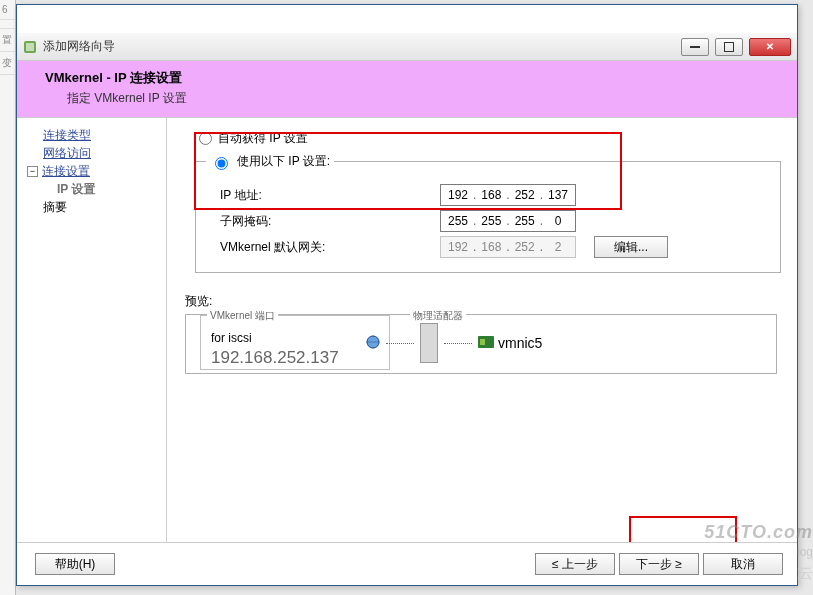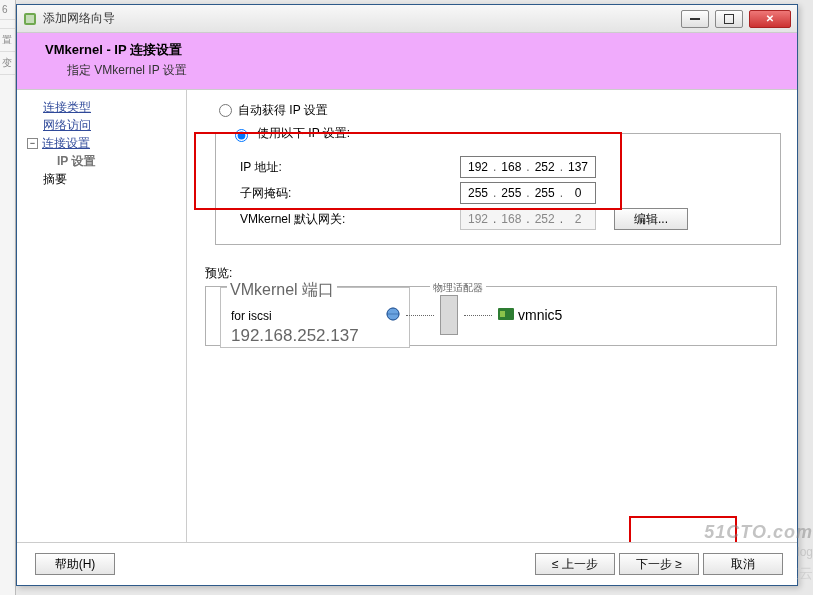--- a/index.html
+++ b/index.html
@@ -34,20 +34,21 @@
     box-shadow: 2px 2px 6px rgba(0,0,0,.2);
   }
   .titlebar {
     height: 28px;
     background: linear-gradient(#f8f8f8,#e4e4e4);
     border-bottom: 1px solid #ccc;
     display: flex;
     align-items: center;
     padding: 0 6px;
     gap: 6px;
+    margin-top: 28px;
   }
   .titlebar .title { flex: 1; font-size: 12px; color: #333; }
   .winbtn {
     width: 28px; height: 18px;
     border: 1px solid #888;
     border-radius: 2px;
     display: flex; align-items: center; justify-content: center;
     font-size: 10px;
     background: linear-gradient(#fefefe,#e0e0e0);
     cursor: default;
@@ -69,21 +70,21 @@
   }
   .header .h1 { font-weight: bold; font-size: 13px; }
   .header .h2 { margin-left: 22px; margin-top: 3px; color: #333; }
 
   .body {
     flex: 1;
     display: flex;
     background: #fff;
   }
   .nav {
-    width: 170px;
+    width: 150px;
     border-right: 1px solid #ccc;
     padding: 8px 0 8px 8px;
   }
   .nav a { color: #304a9a; text-decoration: underline; display: block; line-height: 18px; margin-left: 18px;}
   .nav .node {
     display: flex; align-items: center; gap: 2px; margin-left: 2px; line-height: 18px;
   }
   .nav .expander {
     width: 11px; height: 11px; border: 1px solid #888; display: inline-flex;
     align-items: center; justify-content: center; font-size: 9px; line-height: 9px; background: #fff;
@@ -151,21 +152,21 @@
     padding: 8px;
   }
   .vm-group {
     position: absolute;
     left: 14px; top: 0;
     width: 190px;
     border: 1px solid #c0c0c0;
     background: #fff;
   }
   .vm-group .g-title {
-    font-size: 16px; color: #666; position: relative; top: -8px; left: 6px; background: #fff; padding: 0 3px; display: inline-block;
+    font-size: 10px; color: #666; position: relative; top: -8px; left: 6px; background: #fff; padding: 0 3px; display: inline-block;
   }
   .vm-group .g-line { padding: 0 10px 4px 10px; line-height: 15px;}
   .topo {
     position: absolute;
     left: 180px; top: 8px;
     display: flex; align-items: center; gap: 4px;
   }
   .sw-box {
     width: 18px; height: 40px; background: #d9d9d9; border: 1px solid #999;
   }

